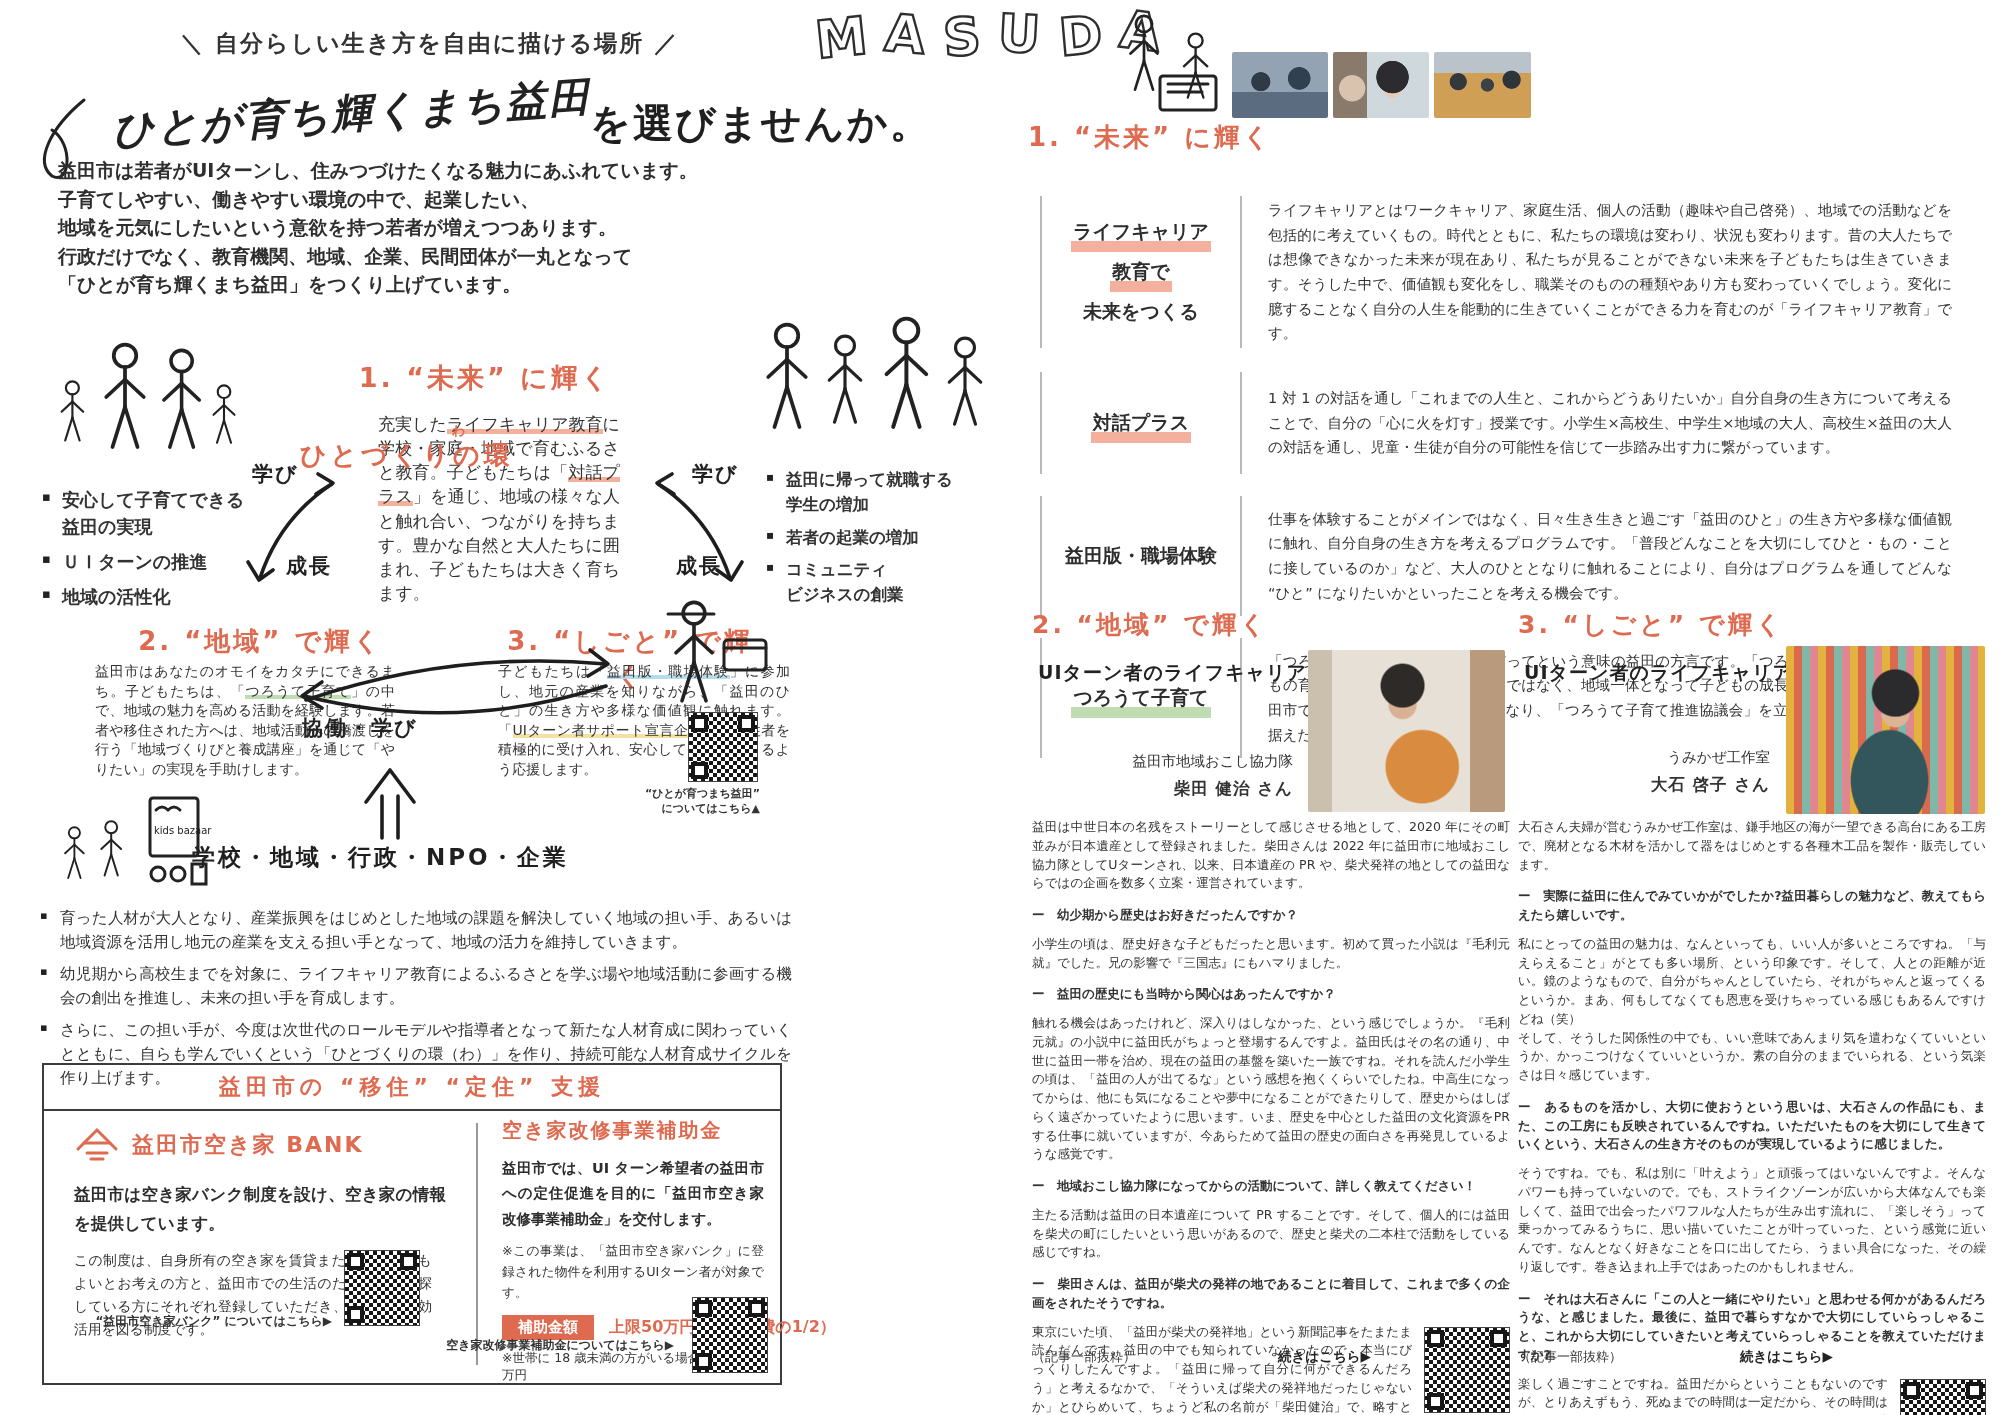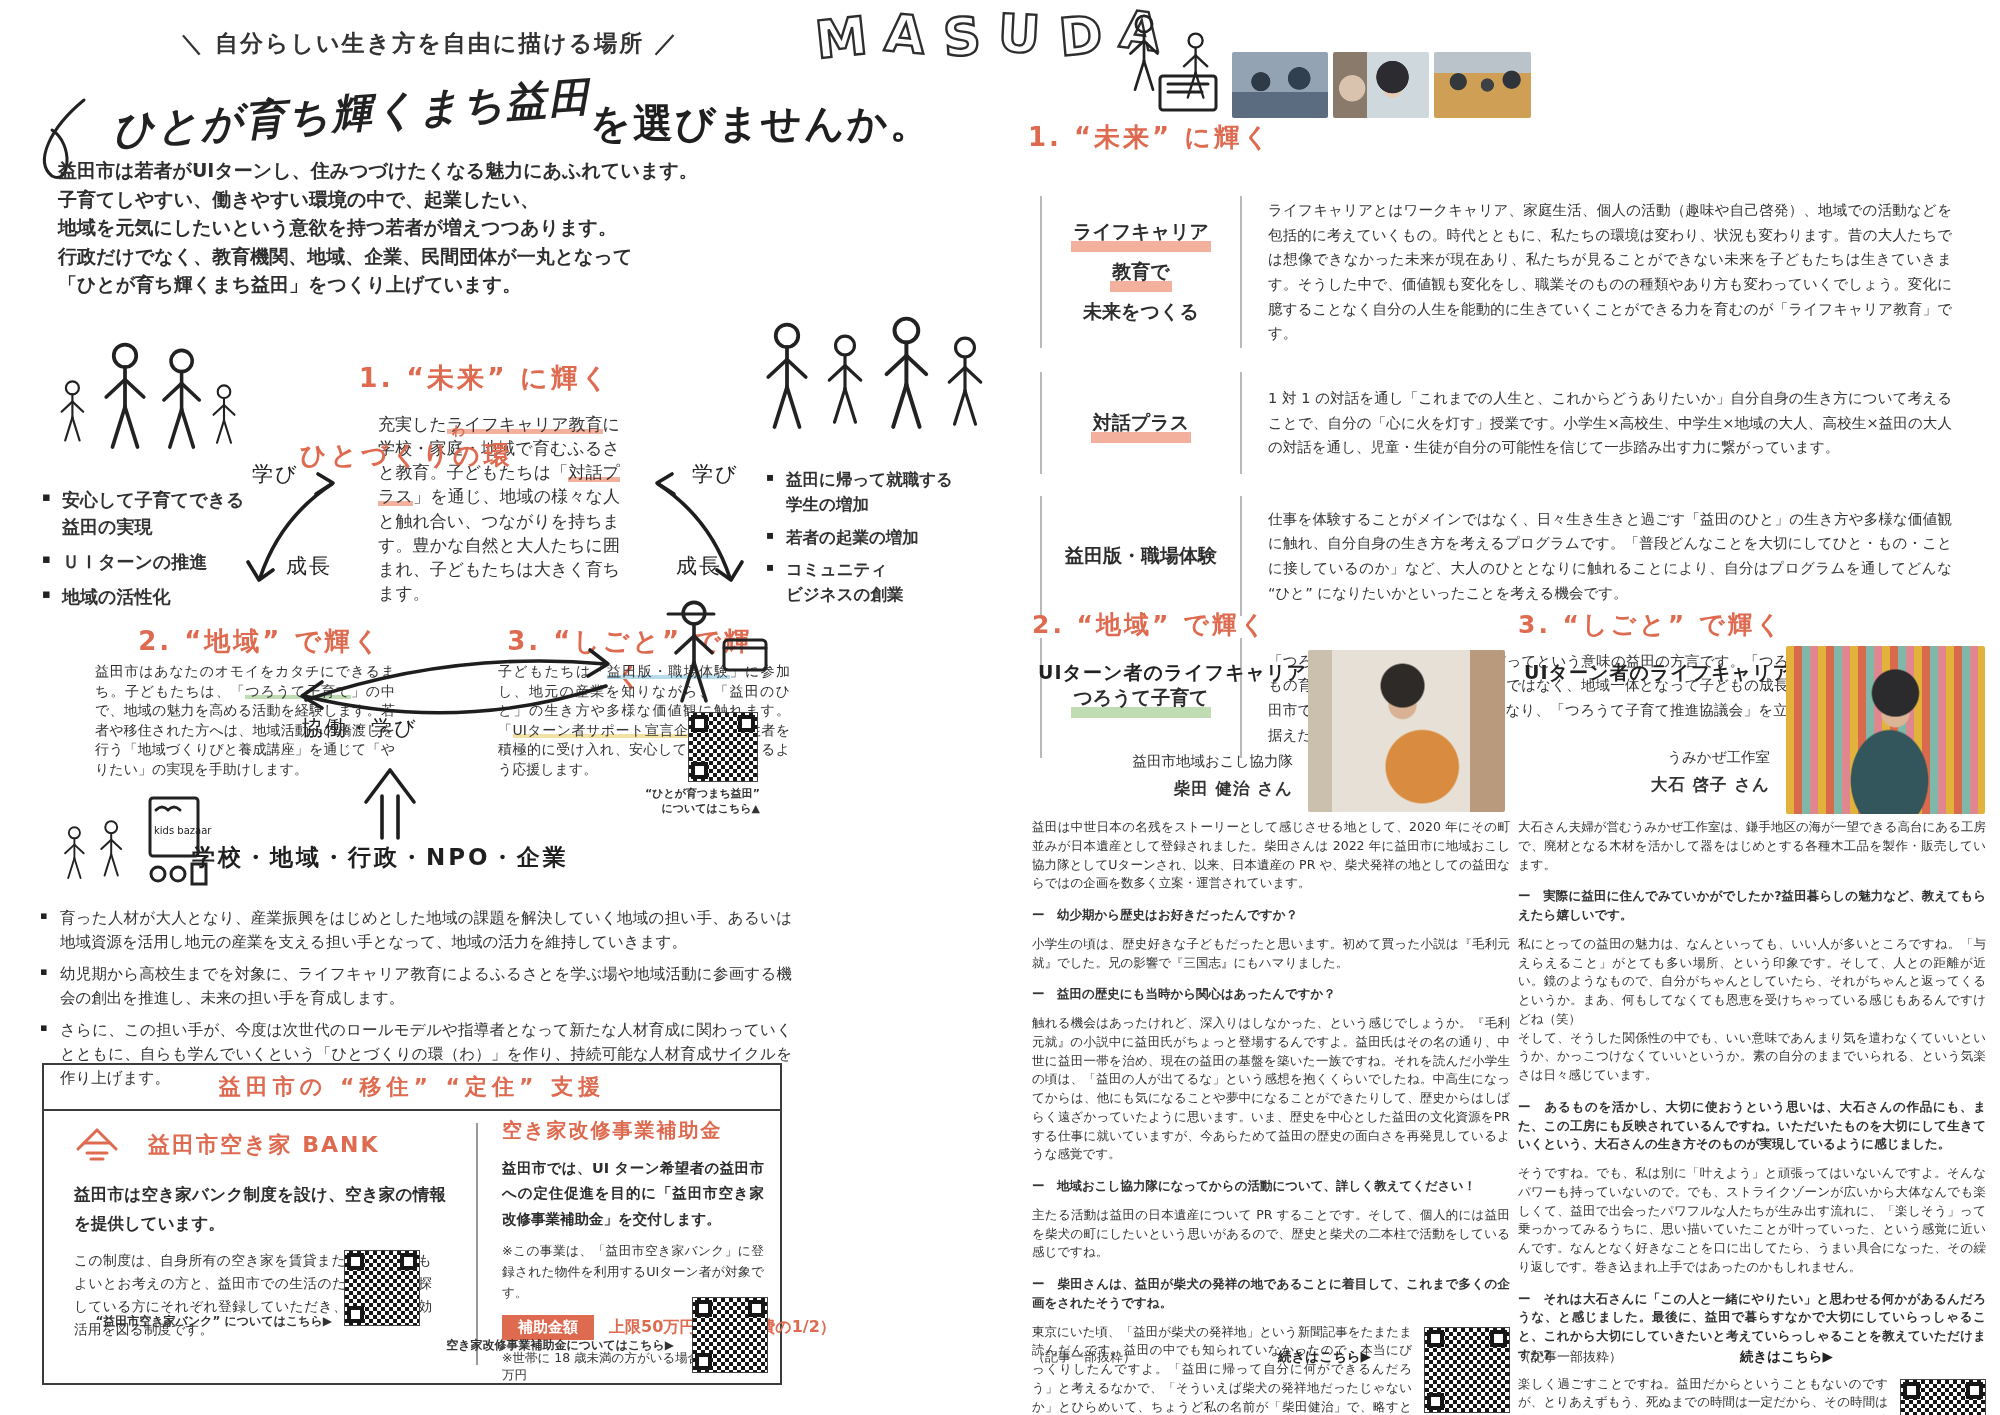--- a/index.html
+++ b/index.html
@@ -83,21 +83,21 @@
       radial-gradient(circle at 55% 40%,#dcb496 0 9%,transparent 10%),
       radial-gradient(ellipse at 52% 80%,#33555c 0 26%,transparent 27%),
       repeating-linear-gradient(90deg,#e2b23c 0 8px,#d96a4e 8px 16px,#7fb8a8 16px 24px,#e0868f 24px 32px),
       linear-gradient(90deg,#b98a5c 0 40%,#e8dcc8 40% 100%)}
   .ph-oishi{background-blend-mode:normal}
 
   
   .illus{position:absolute}
   .illus svg{stroke:#222;fill:none;stroke-width:3;stroke-linecap:round}
   .arrow svg{stroke:#1e1e1e;fill:none;stroke-width:3.6;stroke-linecap:round;stroke-linejoin:round}
-  .cycle-lbl{position:absolute;font-size:21px;font-weight:normal;color:#222;letter-spacing:2px}
+  .cycle-lbl{position:absolute;font-size:21px;font-weight:bold;color:#222;letter-spacing:2px}
 
   
   .logo{position:absolute;display:flex}
   .logo span{font-size:52px;font-weight:bold;color:#fff;-webkit-text-stroke:2.4px #2e2e2e;
       margin:0 9px;line-height:1;display:inline-block}
   .logo span:nth-child(1){transform:rotate(-6deg) translateY(4px)}
   .logo span:nth-child(2){transform:rotate(5deg)}
   .logo span:nth-child(3){transform:rotate(-4deg) translateY(3px)}
   .logo span:nth-child(4){transform:rotate(3deg)}
   .logo span:nth-child(5){transform:rotate(-5deg) translateY(2px)}
@@ -262,21 +262,21 @@
     <li>育った人材が大人となり、産業振興をはじめとした地域の課題を解決していく地域の担い手、あるいは地域資源を活用し地元の産業を支える担い手となって、地域の活力を維持していきます。</li>
     <li>幼児期から高校生までを対象に、ライフキャリア教育によるふるさとを学ぶ場や地域活動に参画する機会の創出を推進し、未来の担い手を育成します。</li>
     <li>さらに、この担い手が、今度は次世代のロールモデルや指導者となって新たな人材育成に関わっていくとともに、自らも学んでいくという「ひとづくりの環（わ）」を作り、持続可能な人材育成サイクルを作り上げます。</li>
   </ul>
 
   <div class="support">
     <div class="ttl">益田市の “移住” “定住” 支援</div>
     <div class="vdiv"></div>
 
     <div class="abs" style="left:30px;top:58px;width:372px">
-      <div style="display:flex;align-items:center;gap:28px">
+      <div style="display:flex;align-items:center;gap:12px">
         <span>
           <svg width="46" height="40" viewBox="0 0 46 40" style="stroke:#de6a50;fill:none;stroke-width:3;stroke-linecap:round">
             <path d="M4,26 L23,7 L42,26"></path>
               <path d="M10,20 L36,20"></path>
               <path d="M13,30 L33,30"></path>
               <path d="M17,36 L29,36"></path>
           </svg>
         </span>
         <span class="coral bold" style="font-size:22px;letter-spacing:2px">益田市空き家 BANK</span>
       </div>

